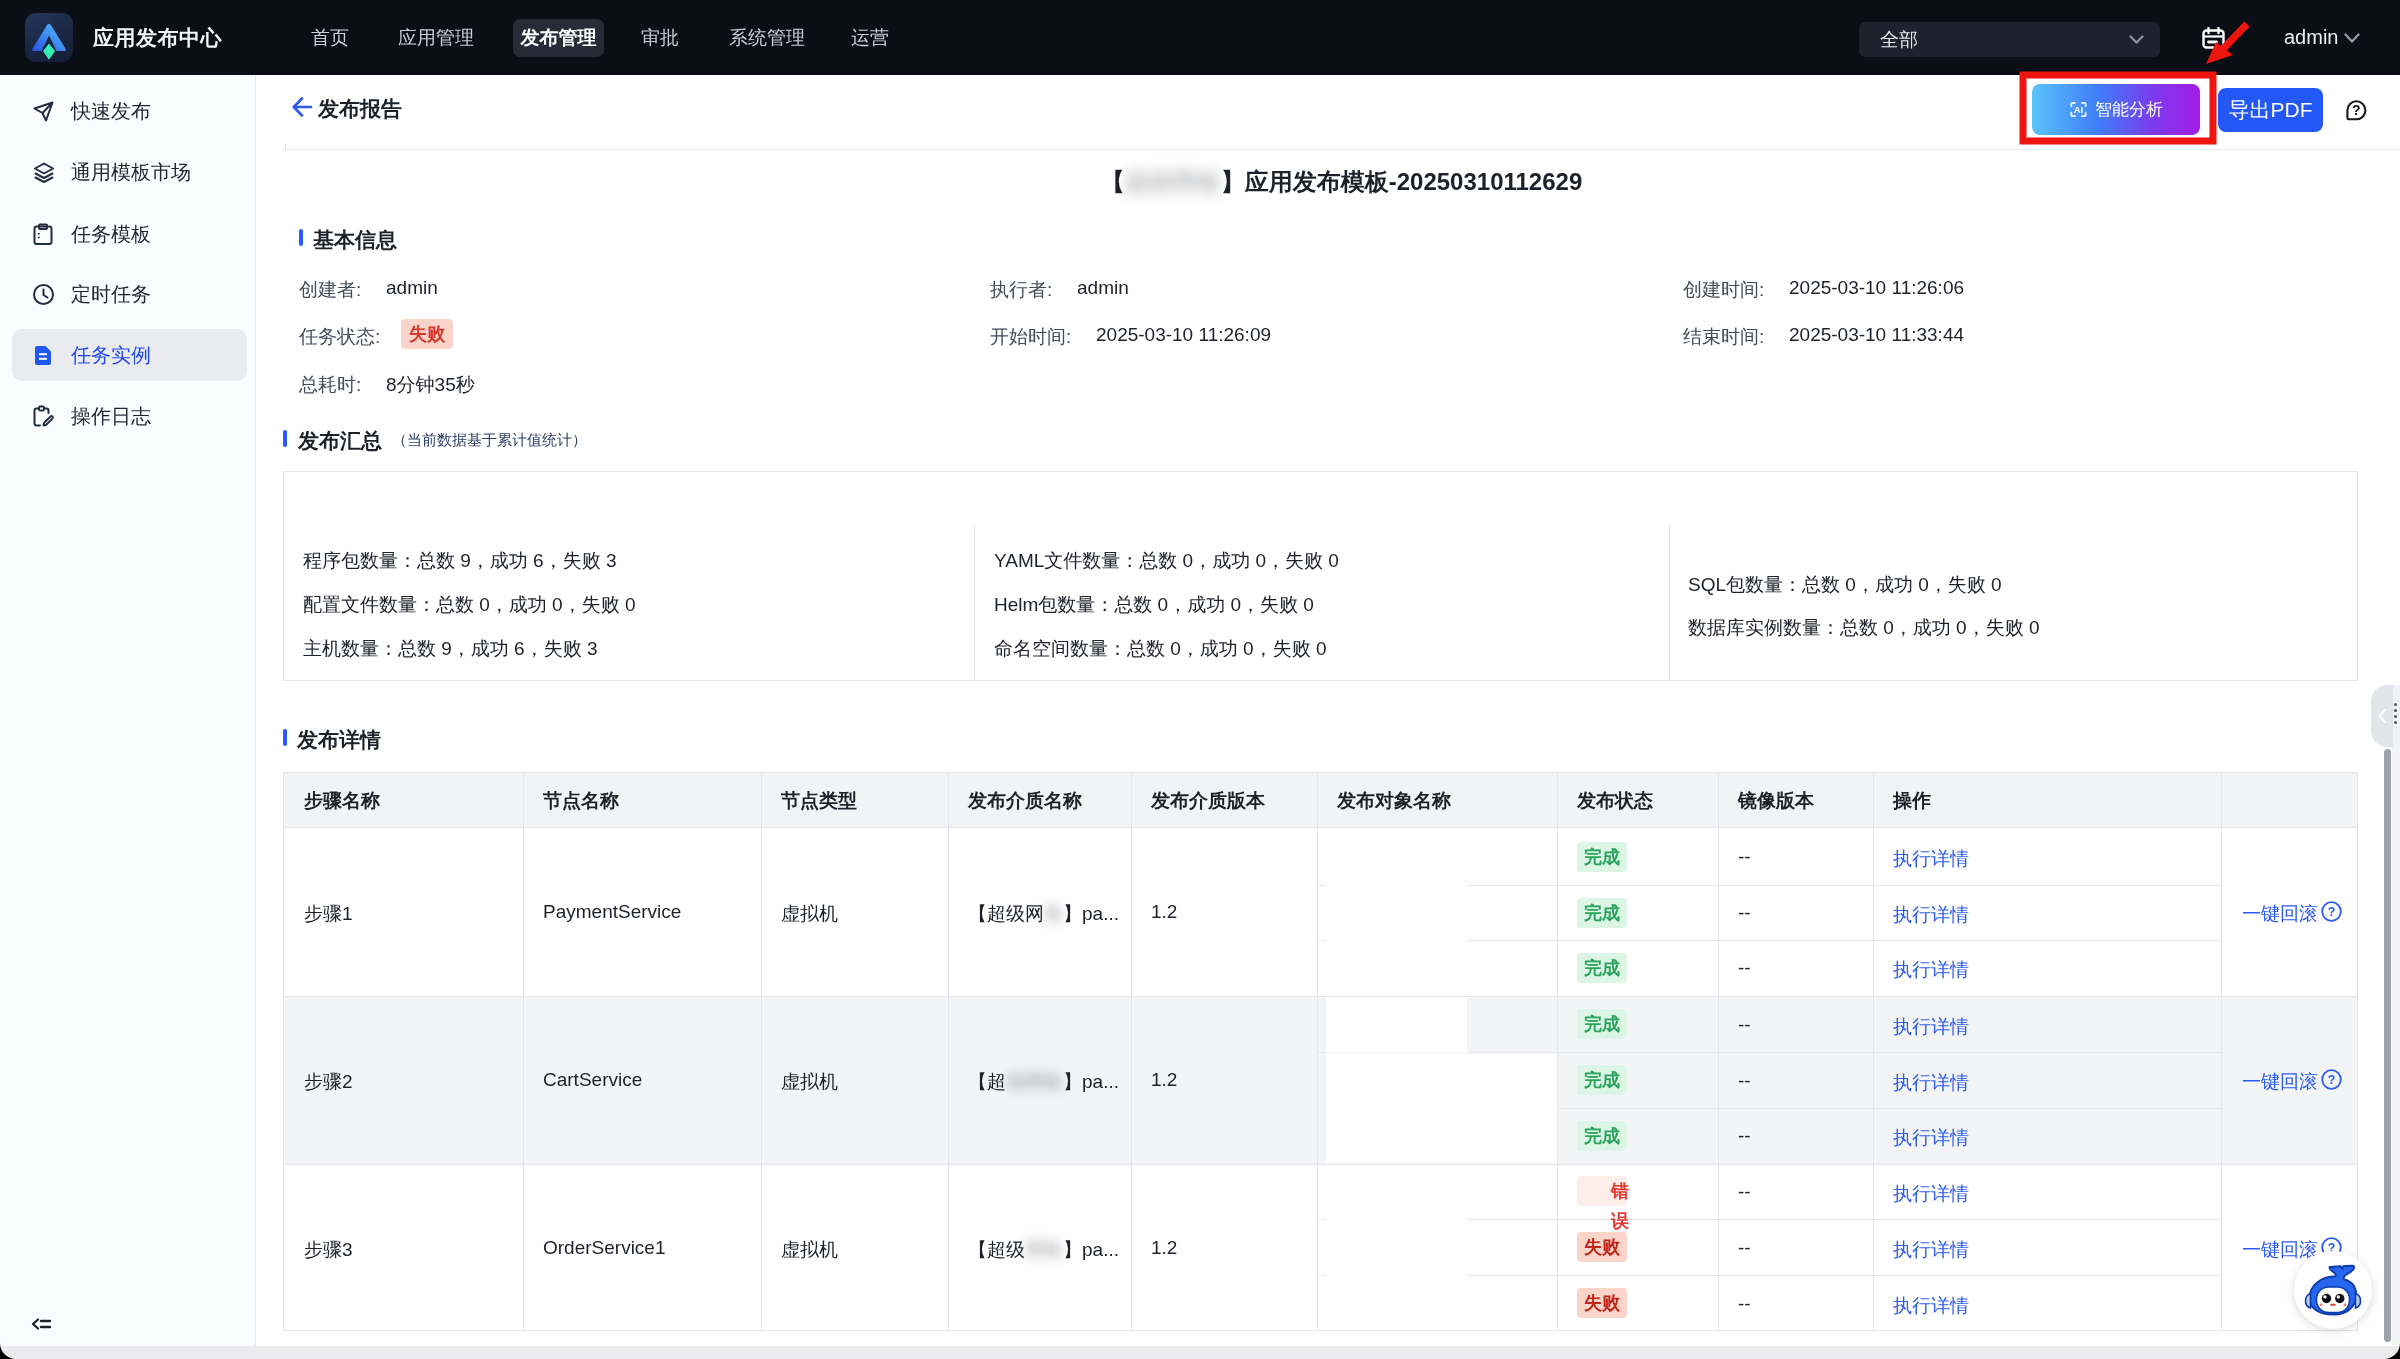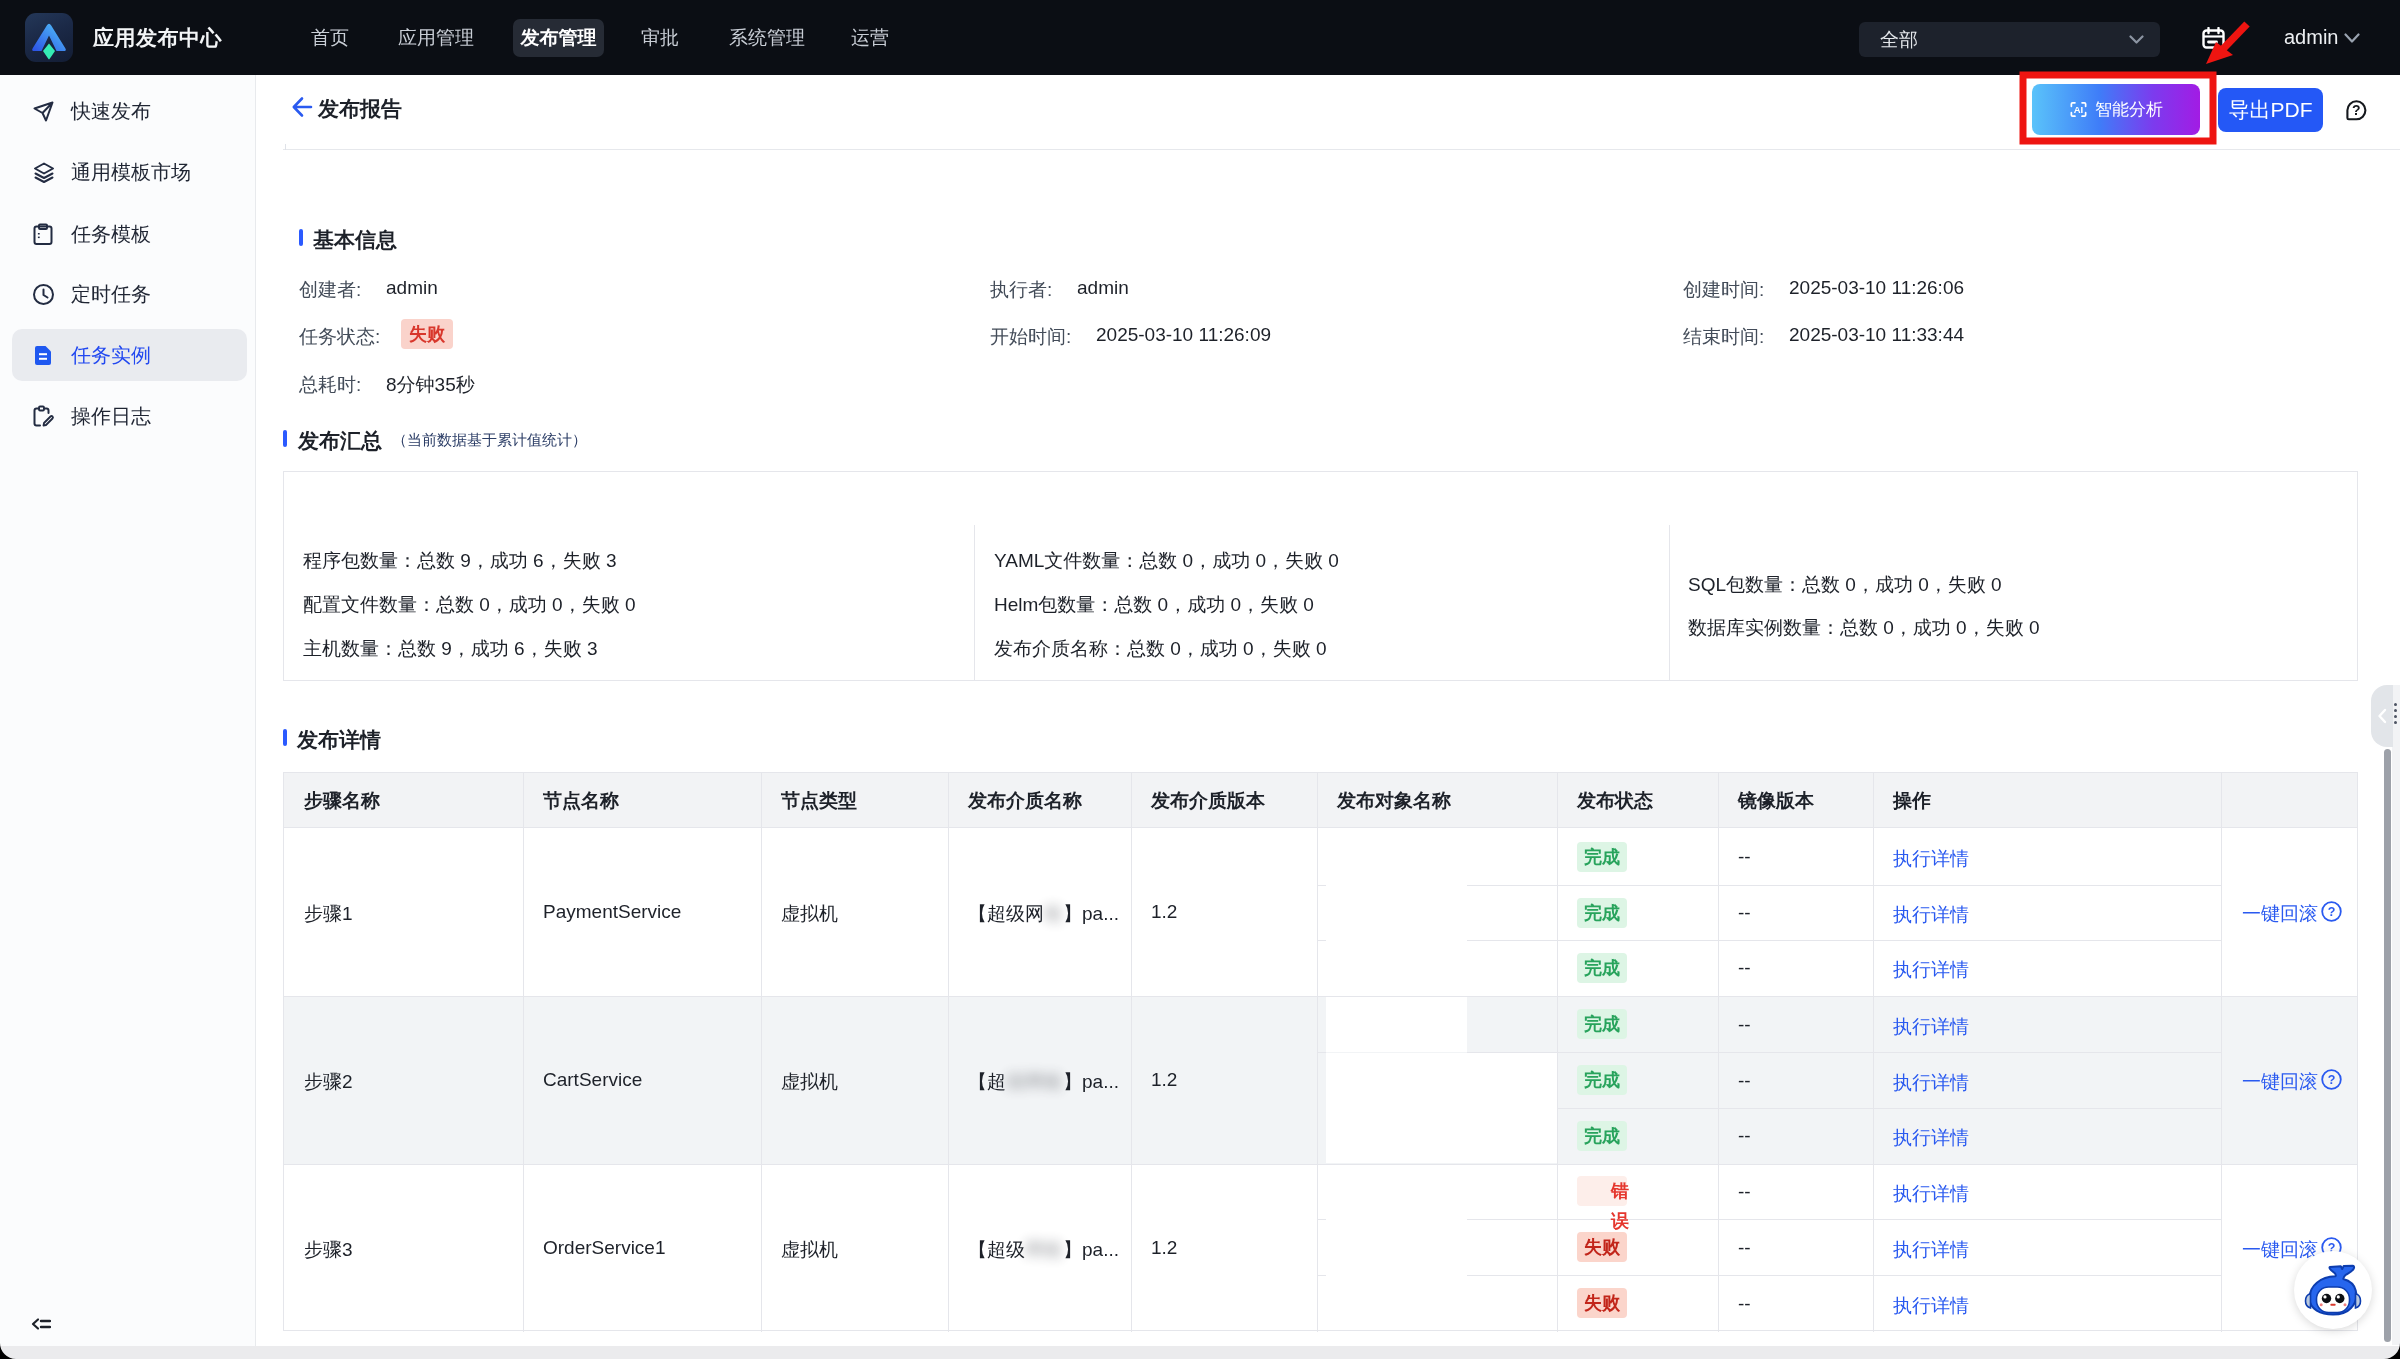--- a/index.html
+++ b/index.html
@@ -194,20 +194,21 @@
       <path d="M7.5 3.5 L4.5 3.5 Q3 3.5 3 5 L3 8 M16.5 3.5 L19.5 3.5 Q21 3.5 21 5 L21 8 M7.5 20.5 L4.5 20.5 Q3 20.5 3 19 L3 16 M16.5 20.5 L19.5 20.5 Q21 20.5 21 19 L21 16" fill="none" stroke="#fff" stroke-width="2.2" stroke-linecap="round"></path>
       <text x="12" y="16.5" text-anchor="middle" font-family="Liberation Sans, sans-serif" font-size="12" font-weight="bold" fill="#fff">AI</text>
     </svg>智能分析</div>
   <div id="btn-pdf">导出PDF</div>
   <svg id="helpicon" width="24" height="24" viewBox="0 0 24 24">
     <path d="M12.4 21.3 A9 9 0 1 0 3.4 12.3 L3.4 19.9 Q3.4 21.3 4.8 21.3 Z" fill="none" stroke="#15181d" stroke-width="2.1" stroke-linejoin="round"></path>
     <text x="12.3" y="16.9" text-anchor="middle" font-family="Liberation Sans, sans-serif" font-size="14" font-weight="bold" fill="#15181d">?</text>
   </svg>
 
   <div id="content">
+    <div id="doctitle">【<span class="cen">超级网银</span>】应用发布模板-20250310112629</div>
 
     <div class="secbar" style="left:43px;top:79px;"></div>
     <div class="sechead" style="left:57px;top:76px;">基本信息</div>
 
     <div class="lbl" style="left:43px;top:127px;">创建者:</div>
     <div class="val" style="left:130px;top:127px;">admin</div>
     <div class="lbl" style="left:734px;top:127px;">执行者:</div>
     <div class="val" style="left:821px;top:127px;">admin</div>
     <div class="lbl" style="left:1427px;top:127px;">创建时间:</div>
     <div class="val" style="left:1533px;top:127px;">2025-03-10 11:26:06</div>
@@ -227,21 +228,21 @@
     <div style="position:absolute;left:136px;top:281px;font-size:15px;color:#2b3d66;">（当前数据基于累计值统计）</div>
 
     <div id="sumbox">
       <div class="sumsep" style="left:690px;"></div>
       <div class="sumsep" style="left:1385px;"></div>
       <div class="sumrow" style="left:19px;top:76px;"><b>程序包数量：</b>总数 9，成功 6，失败 3</div>
       <div class="sumrow" style="left:19px;top:120px;"><b>配置文件数量：</b>总数 0，成功 0，失败 0</div>
       <div class="sumrow" style="left:19px;top:164px;"><b>主机数量：</b>总数 9，成功 6，失败 3</div>
       <div class="sumrow" style="left:710px;top:76px;"><b>YAML文件数量：</b>总数 0，成功 0，失败 0</div>
       <div class="sumrow" style="left:710px;top:120px;"><b>Helm包数量：</b>总数 0，成功 0，失败 0</div>
-      <div class="sumrow" style="left:710px;top:164px;"><b>发布介质名称：</b>总数 0，成功 0，失败 0</div>
+      <div class="sumrow" style="left:710px;top:164px;"><b>命名空间数量：</b>总数 0，成功 0，失败 0</div>
       <div class="sumrow" style="left:1404px;top:100px;"><b>SQL包数量：</b>总数 0，成功 0，失败 0</div>
       <div class="sumrow" style="left:1404px;top:143px;"><b>数据库实例数量：</b>总数 0，成功 0，失败 0</div>
     </div>
 
     <div class="secbar" style="left:27px;top:579px;"></div>
     <div class="sechead" style="left:41px;top:576px;">发布详情</div>
 
     <div id="dettab">
 
       <div class="grp2bg"></div>

